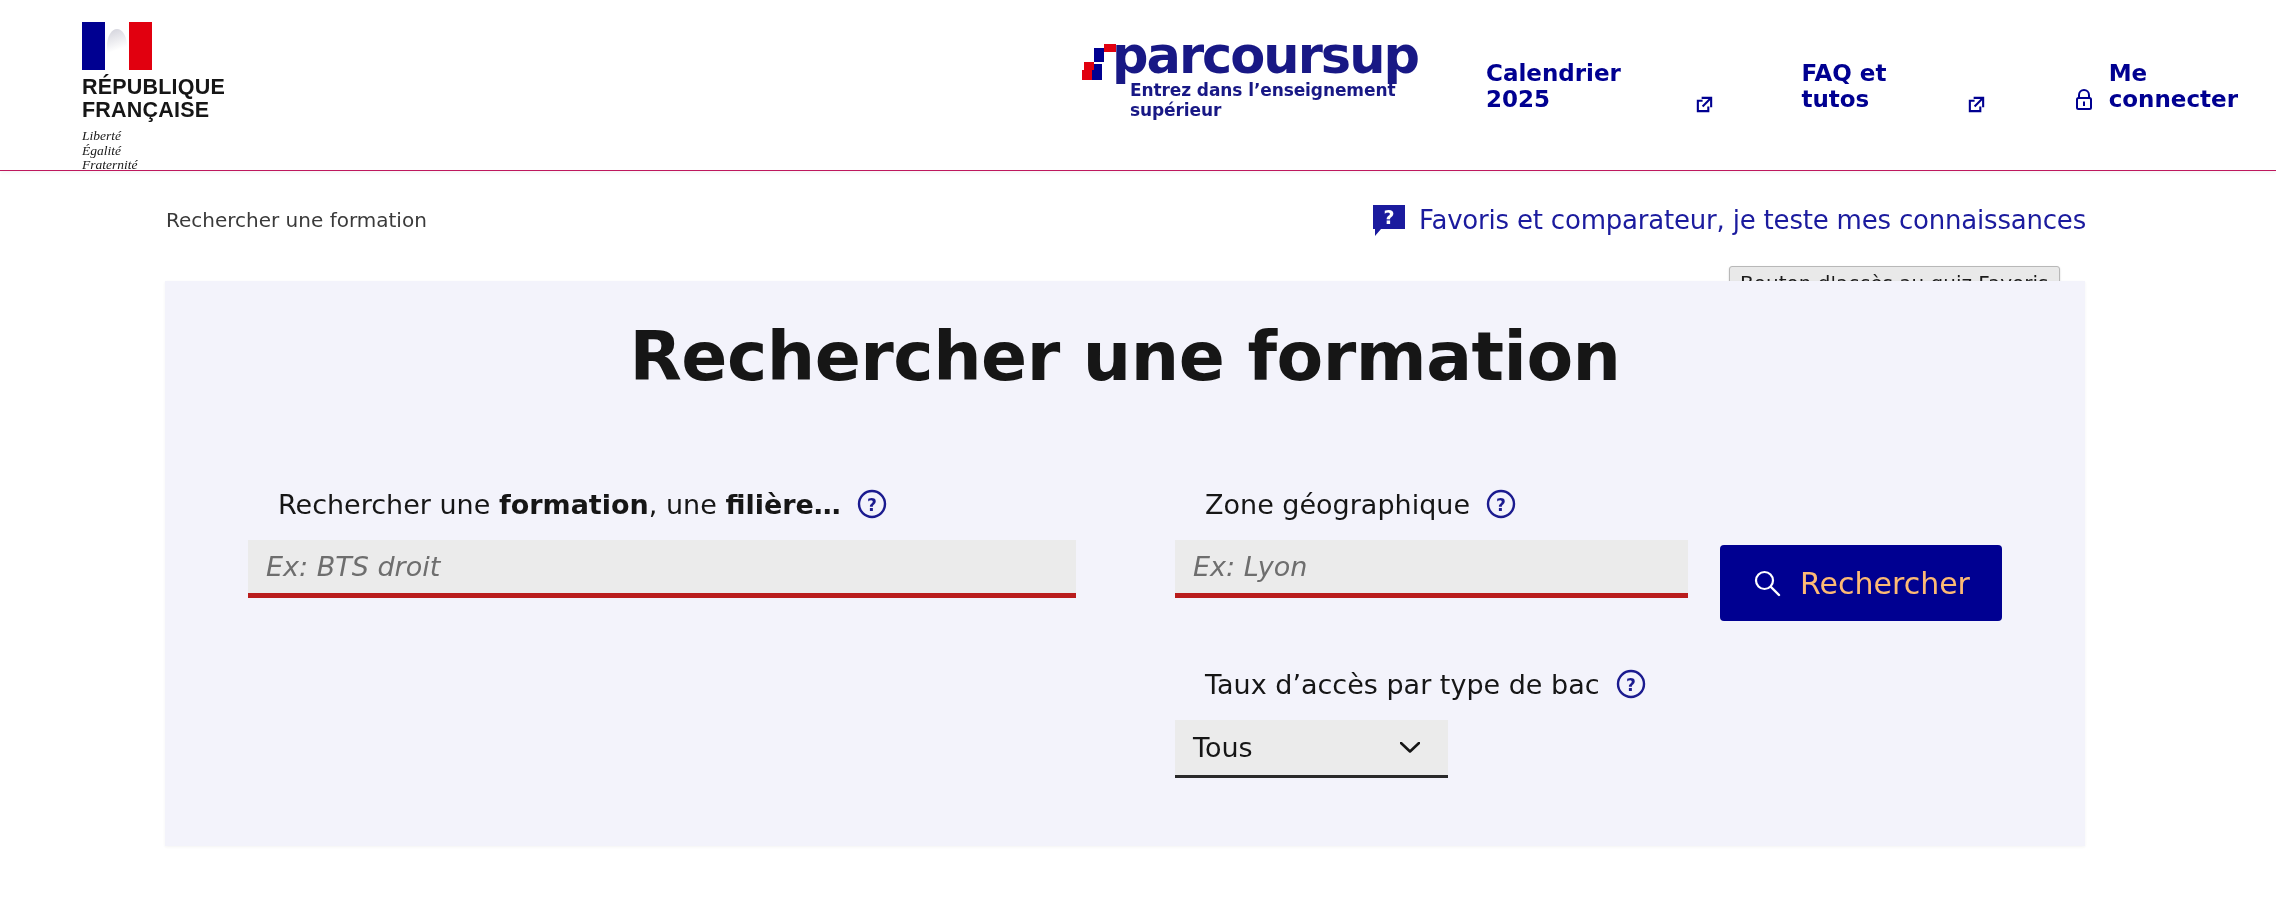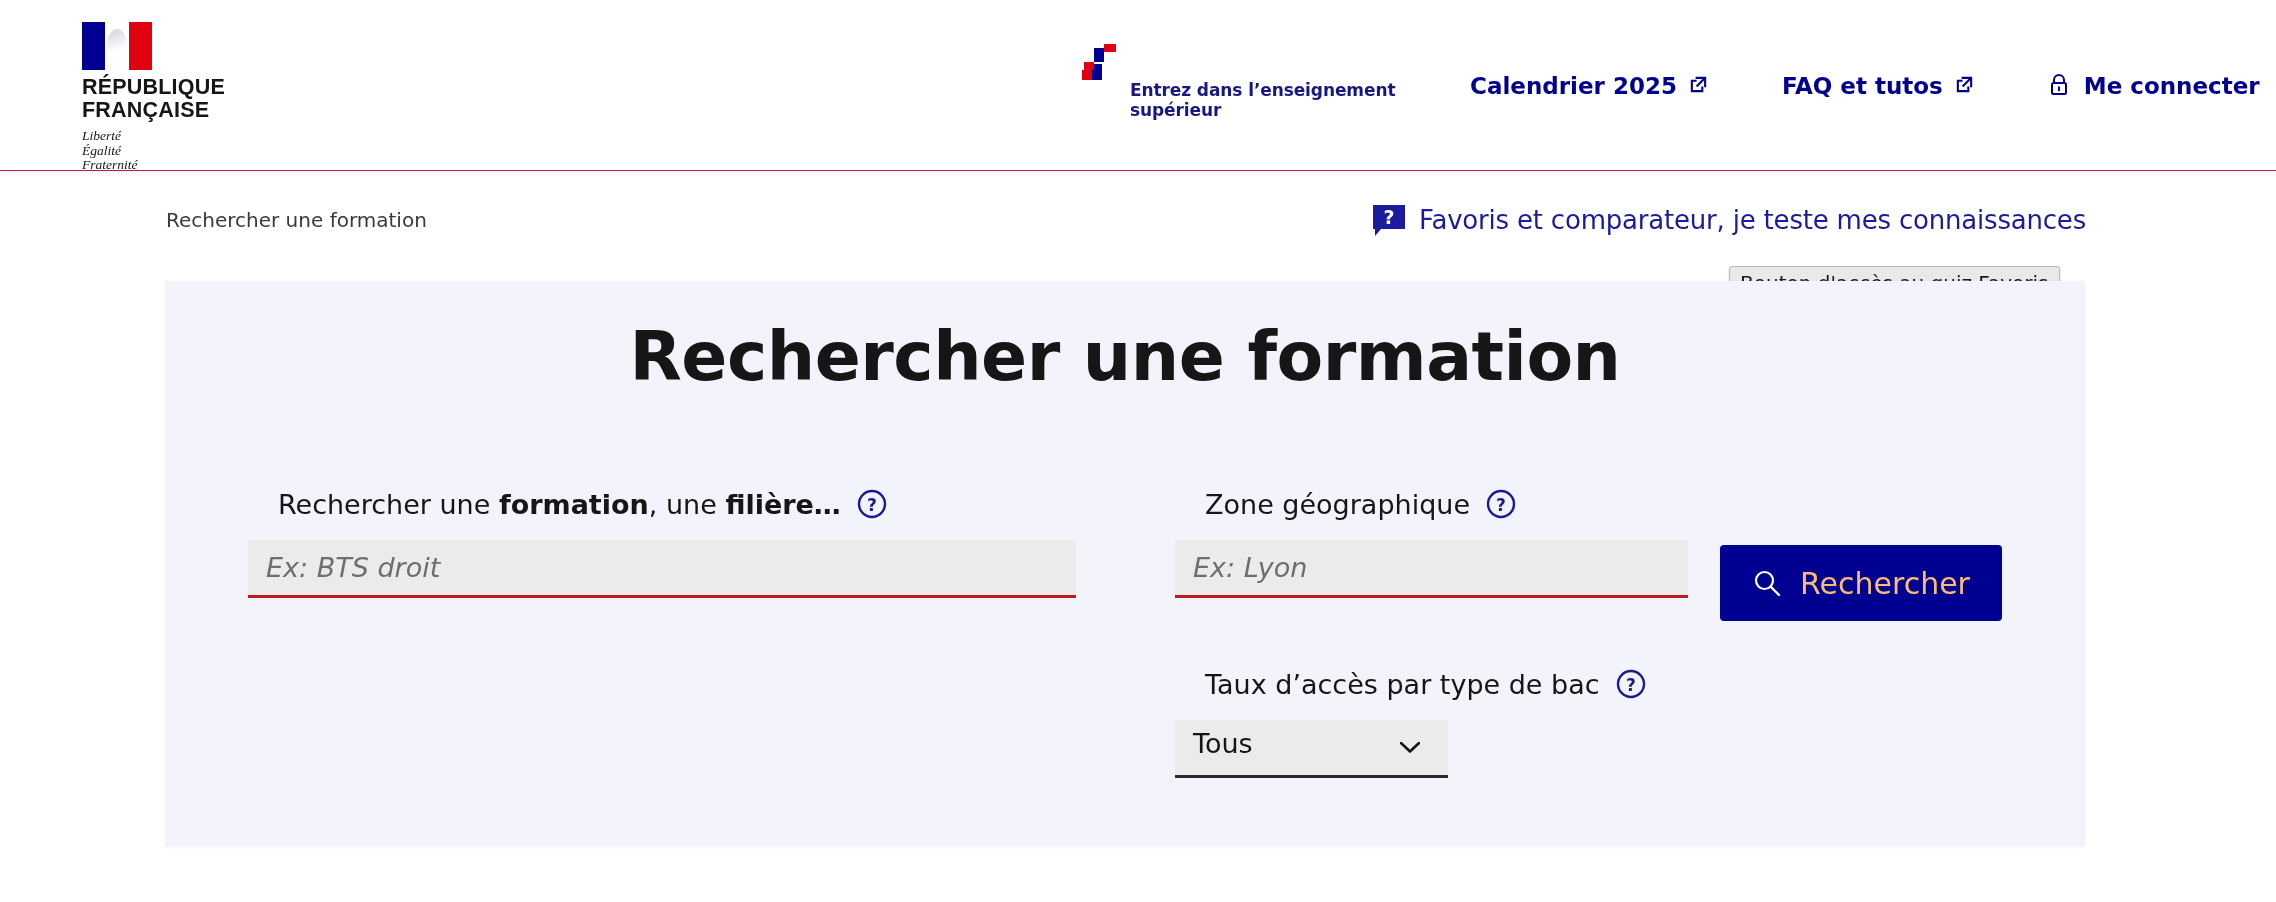--- a/index.html
+++ b/index.html
@@ -56,24 +56,25 @@
   }
   .ps-tag {
     position: absolute; left: 52px; top: 50px;
     font-family: "DejaVu Sans", sans-serif;
     font-weight: 600; font-size: 17px; letter-spacing: -0.1px; color: #181885;
   }
   .ps-mark { position: absolute; left: 0px; top: 10px; width: 46px; height: 46px; }
 
   .nav-links { position: absolute; left: 1470px; top: 0; height: 171px; display: flex; align-items: center; gap: 0px; }
   .nav-link {
-    display: flex; align-items: flex-start; gap: 12px;
+    display: flex; align-items: flex-end; gap: 12px;
     color: #000091; font-weight: 700; font-size: 23px;
     text-decoration: none; cursor: pointer;
     font-family: "DejaVu Sans", sans-serif;
+    margin-left: 16px;
   }
   .nav-sep { width: 74px; }
   .ext-ic { display: inline-block; width: 19px; height: 19px; position: relative; }
   .lock-ic { display: inline-block; width: 22px; height: 24px; position: relative; margin-right: 2px; }
 
   
   .crumb {
     position: absolute; left: 166px; top: 208px;
     font-size: 20px; color: #3a3a3a;
     font-family: "DejaVu Sans", sans-serif;
@@ -118,35 +119,35 @@
     display: flex; align-items: flex-start; gap: 16px;
     font-size: 27px; color: #161616;
     font-family: "DejaVu Sans", sans-serif;
     margin-left: 30px;
   }
   .field-label b { font-weight: 700; }
   .help-ic { width: 30px; height: 30px; flex: none; cursor: pointer; }
 
   .txt-input {
     width: 100%; height: 58px;
-    background: #ebebeb; border: none; border-bottom: 3px solid #b91c1c;
+    background: #ebebeb; border: none; border-bottom: 5px solid #b91c1c;
     font-size: 27px; padding: 0 18px; color: #161616;
     font-family: "DejaVu Sans", sans-serif; outline: none;
   }
   .txt-input::placeholder { color: #6e6e6e; font-style: italic; }
 
   .col-left { position: absolute; left: 83px; top: 208px; width: 828px; }
   .col-right { position: absolute; left: 1010px; top: 208px; width: 513px; }
   .col-filter { position: absolute; left: 1010px; top: 388px; width: 513px; }
 
   .sel-wrap { position: relative; width: 273px; }
   .sel-box {
     width: 273px; height: 58px; background: #ebebeb;
     border: none; border-bottom: 3px solid #2a2a2a;
-    display: flex; align-items: flex-end; padding: 16px 18px;
+    display: flex; align-items: center; padding: 10px 18px;
     font-size: 27px; color: #161616; cursor: pointer;
     font-family: "DejaVu Sans", sans-serif;
     margin-top: 16px;
   }
   .chev { position: absolute; right: 28px; top: 22px; width: 20px; height: 11px; pointer-events: none; }
 
   .search-btn {
     position: absolute; left: 1555px; top: 264px;
     width: 282px; height: 76px; background: #000091;
     border: none; border-radius: 4px; cursor: pointer;
@@ -178,20 +179,21 @@
     </div>
 
     <div class="ps-logo">
       <svg class="ps-mark" viewBox="0 0 46 46">
         <path d="M4 30 h10 v10 H4 z" fill="#e1000f"></path>
         <path d="M14 24 h10 v16 H14 z" fill="#000091"></path>
         <path d="M16 8 h10 v14 H16 z" fill="#000091"></path>
         <path d="M6 22 h10 v8 H6 z" fill="#e1000f"></path>
         <path d="M26 4 h12 v8 H26 z" fill="#e1000f"></path>
       </svg>
+      <div class="ps-word">parcoursup</div>
       <div class="ps-tag">Entrez dans l’enseignement supérieur</div>
     </div>
 
     <div class="nav-links">
       <a class="nav-link">
         <span>Calendrier 2025</span>
         <span class="ext-ic">
           <svg viewBox="0 0 20 20" width="19" height="19">
             <path d="M7 3 h10 v10" fill="none" stroke="#000091" stroke-width="2.2"></path>
             <path d="M17 3 L8 12" fill="none" stroke="#000091" stroke-width="2.2"></path>

